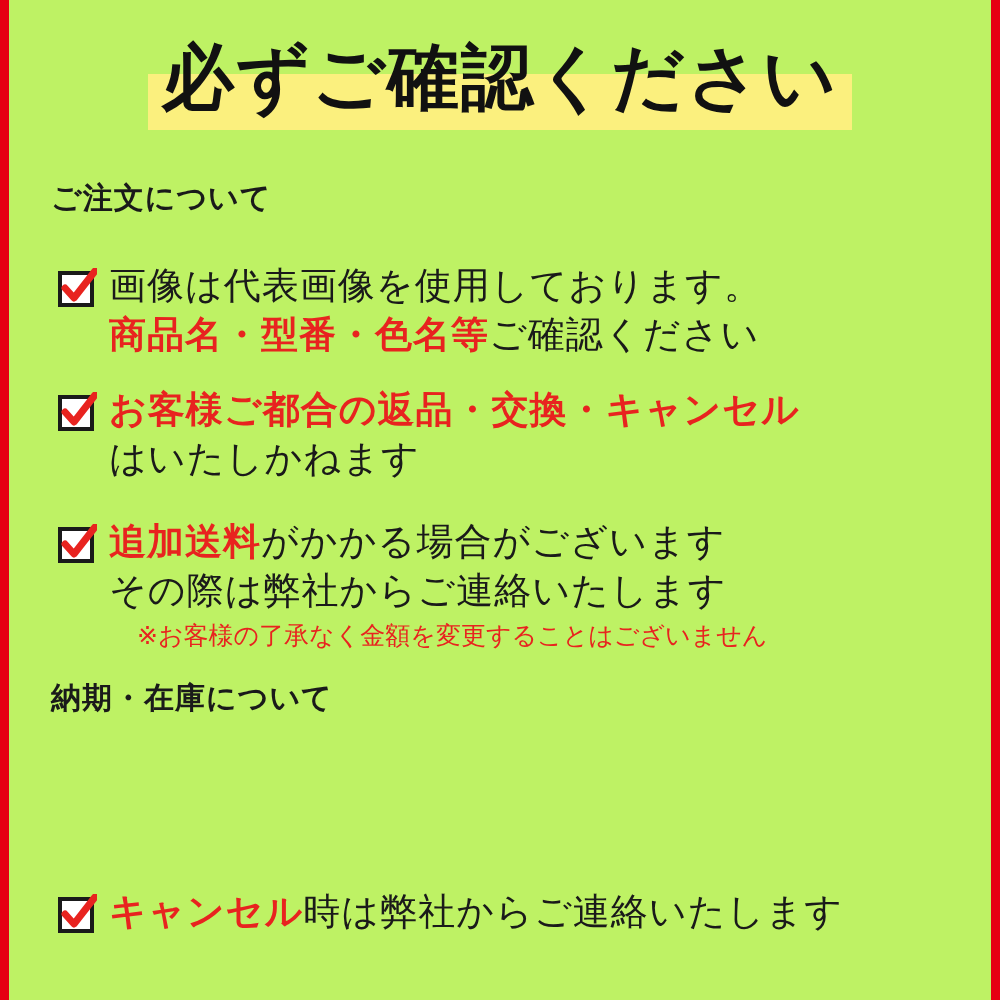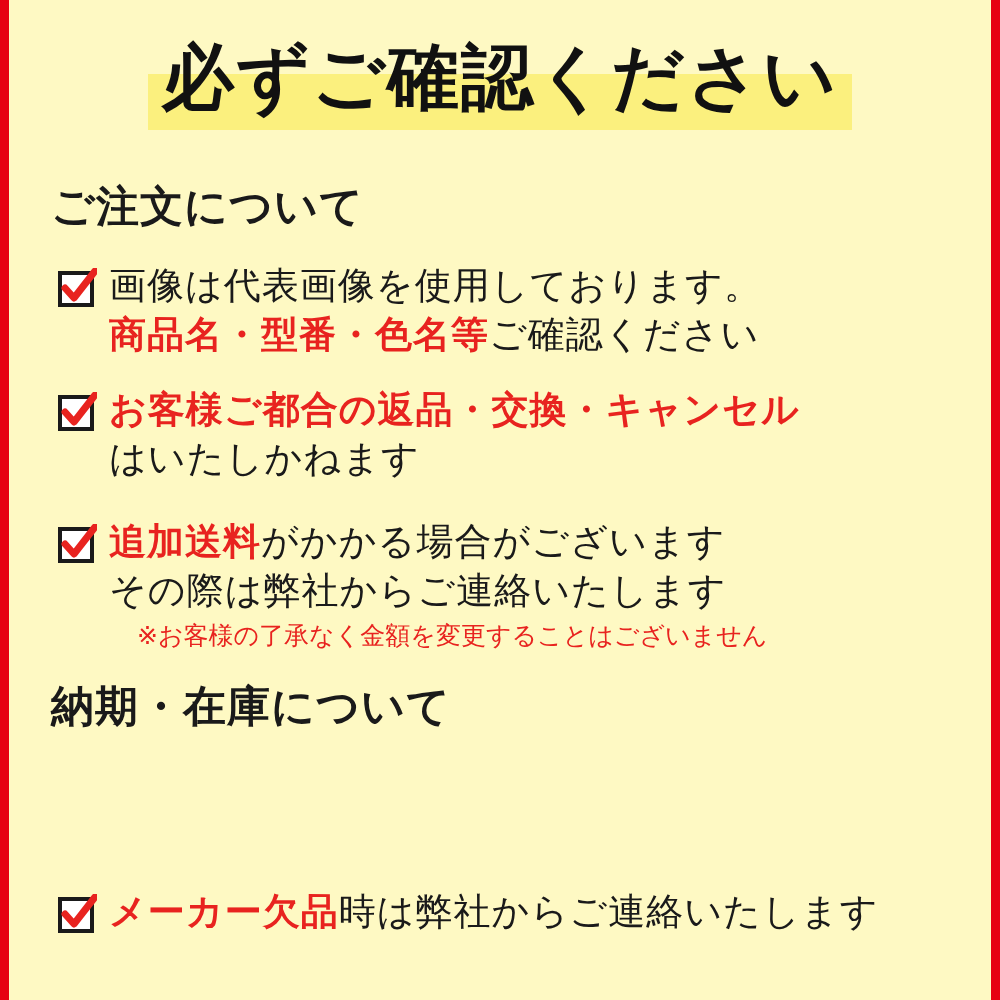--- a/index.html
+++ b/index.html
@@ -14,21 +14,21 @@
     overflow: hidden;
     position: relative;
   }
   #page {
     position: relative;
     width: 1000px;
     height: 1000px;
     box-sizing: border-box;
     border-left: 9px solid #e60012;
     border-right: 9px solid #e60012;
-    background: #fef9c3;
+    background: #bef264;
   }
   .inner {
     position: relative;
     width: 982px;
     height: 1000px;
     padding: 0;
   }
 
   
   .title-wrap {
@@ -58,21 +58,21 @@
     z-index: 0;
   }
   .title .t-text {
     position: relative;
     z-index: 1;
   }
 
   
   .section-head {
     position: absolute;
-    font-size: 43px;
+    font-size: 30px;
     font-weight: bold;
     color: #1a1a1a;
     letter-spacing: 1px;
     white-space: nowrap;
   }
   #sec1-head { top: 178px; left: 42px; }
   #sec2-head { top: 678px; left: 42px; }
 
   
   .item {
@@ -179,18 +179,18 @@
 
 
     <div class="item" id="item5">
       <span class="check">
         <svg width="40" height="40" viewBox="0 0 40 40">
           <rect class="cb-box" x="3" y="5" width="32" height="32"></rect>
           <polyline class="cb-tick" points="8,20 17,30 38,3"></polyline>
         </svg>
       </span>
       <div class="lines">
-        <div class="line"><span class="red">メーカー欠品</span><span class="blk">時は弊社からご連絡いたします</span></div>
+        <div class="line"><span class="red">キャンセル</span><span class="blk">時は弊社からご連絡いたします</span></div>
       </div>
     </div>
 
   </div>
 </div>
 
 </body></html>

